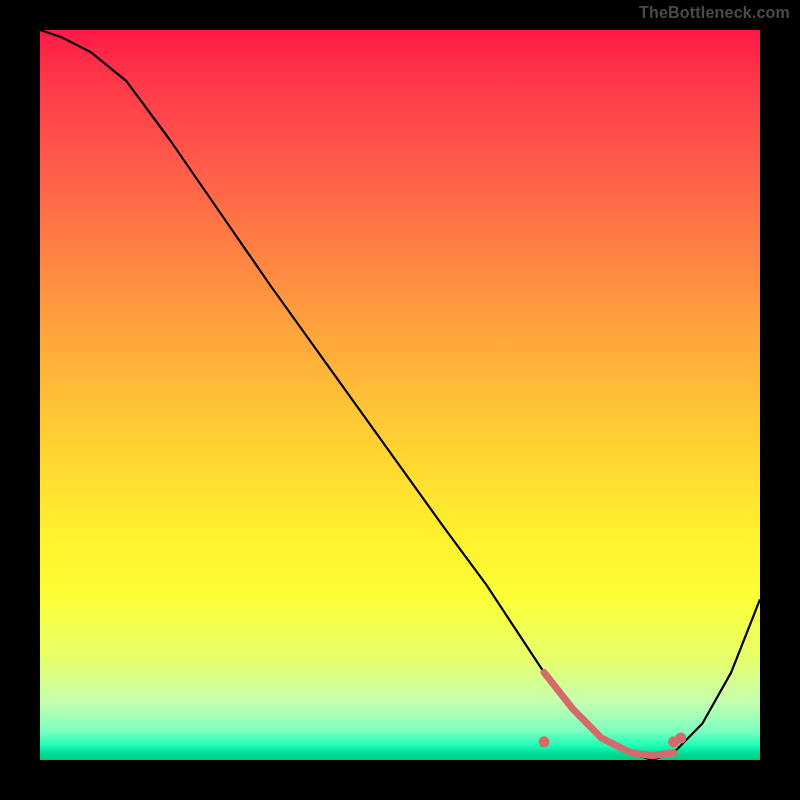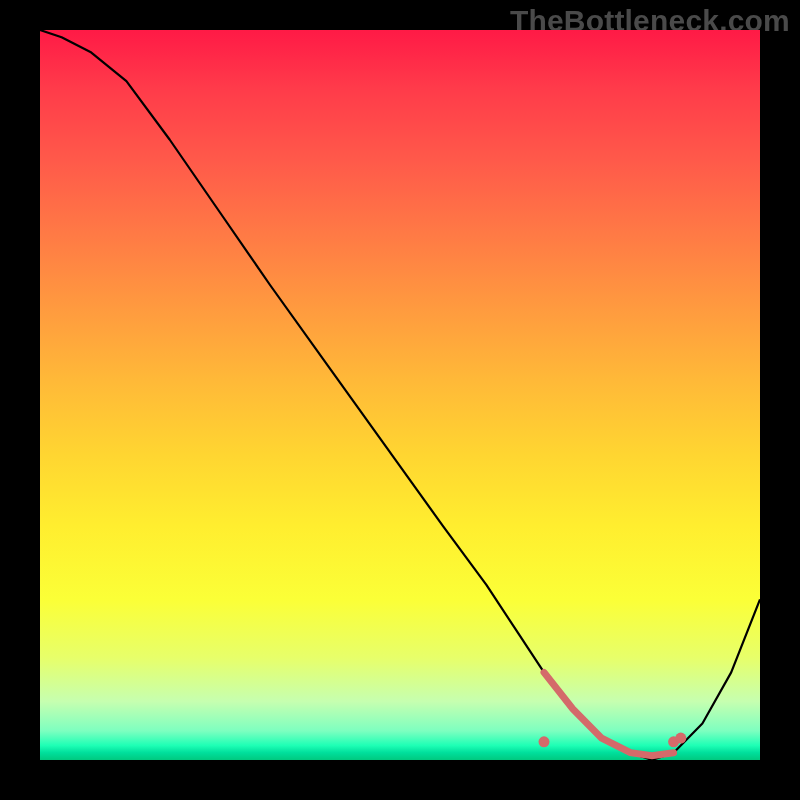--- a/index.html
+++ b/index.html
@@ -15,21 +15,21 @@
     position: relative;
     width: 800px;
     height: 800px;
     background: #000;
   }
   .watermark {
     position: absolute;
     top: 4px;
     right: 10px;
     color: #4a4a4a;
-    font-size: 30px;
+    font-size: 16px;
     font-weight: 600;
     letter-spacing: 0.2px;
     user-select: none;
   }
   .plot-area {
     position: absolute;
     left: 40px;
     top: 30px;
     width: 720px;
     height: 730px;

